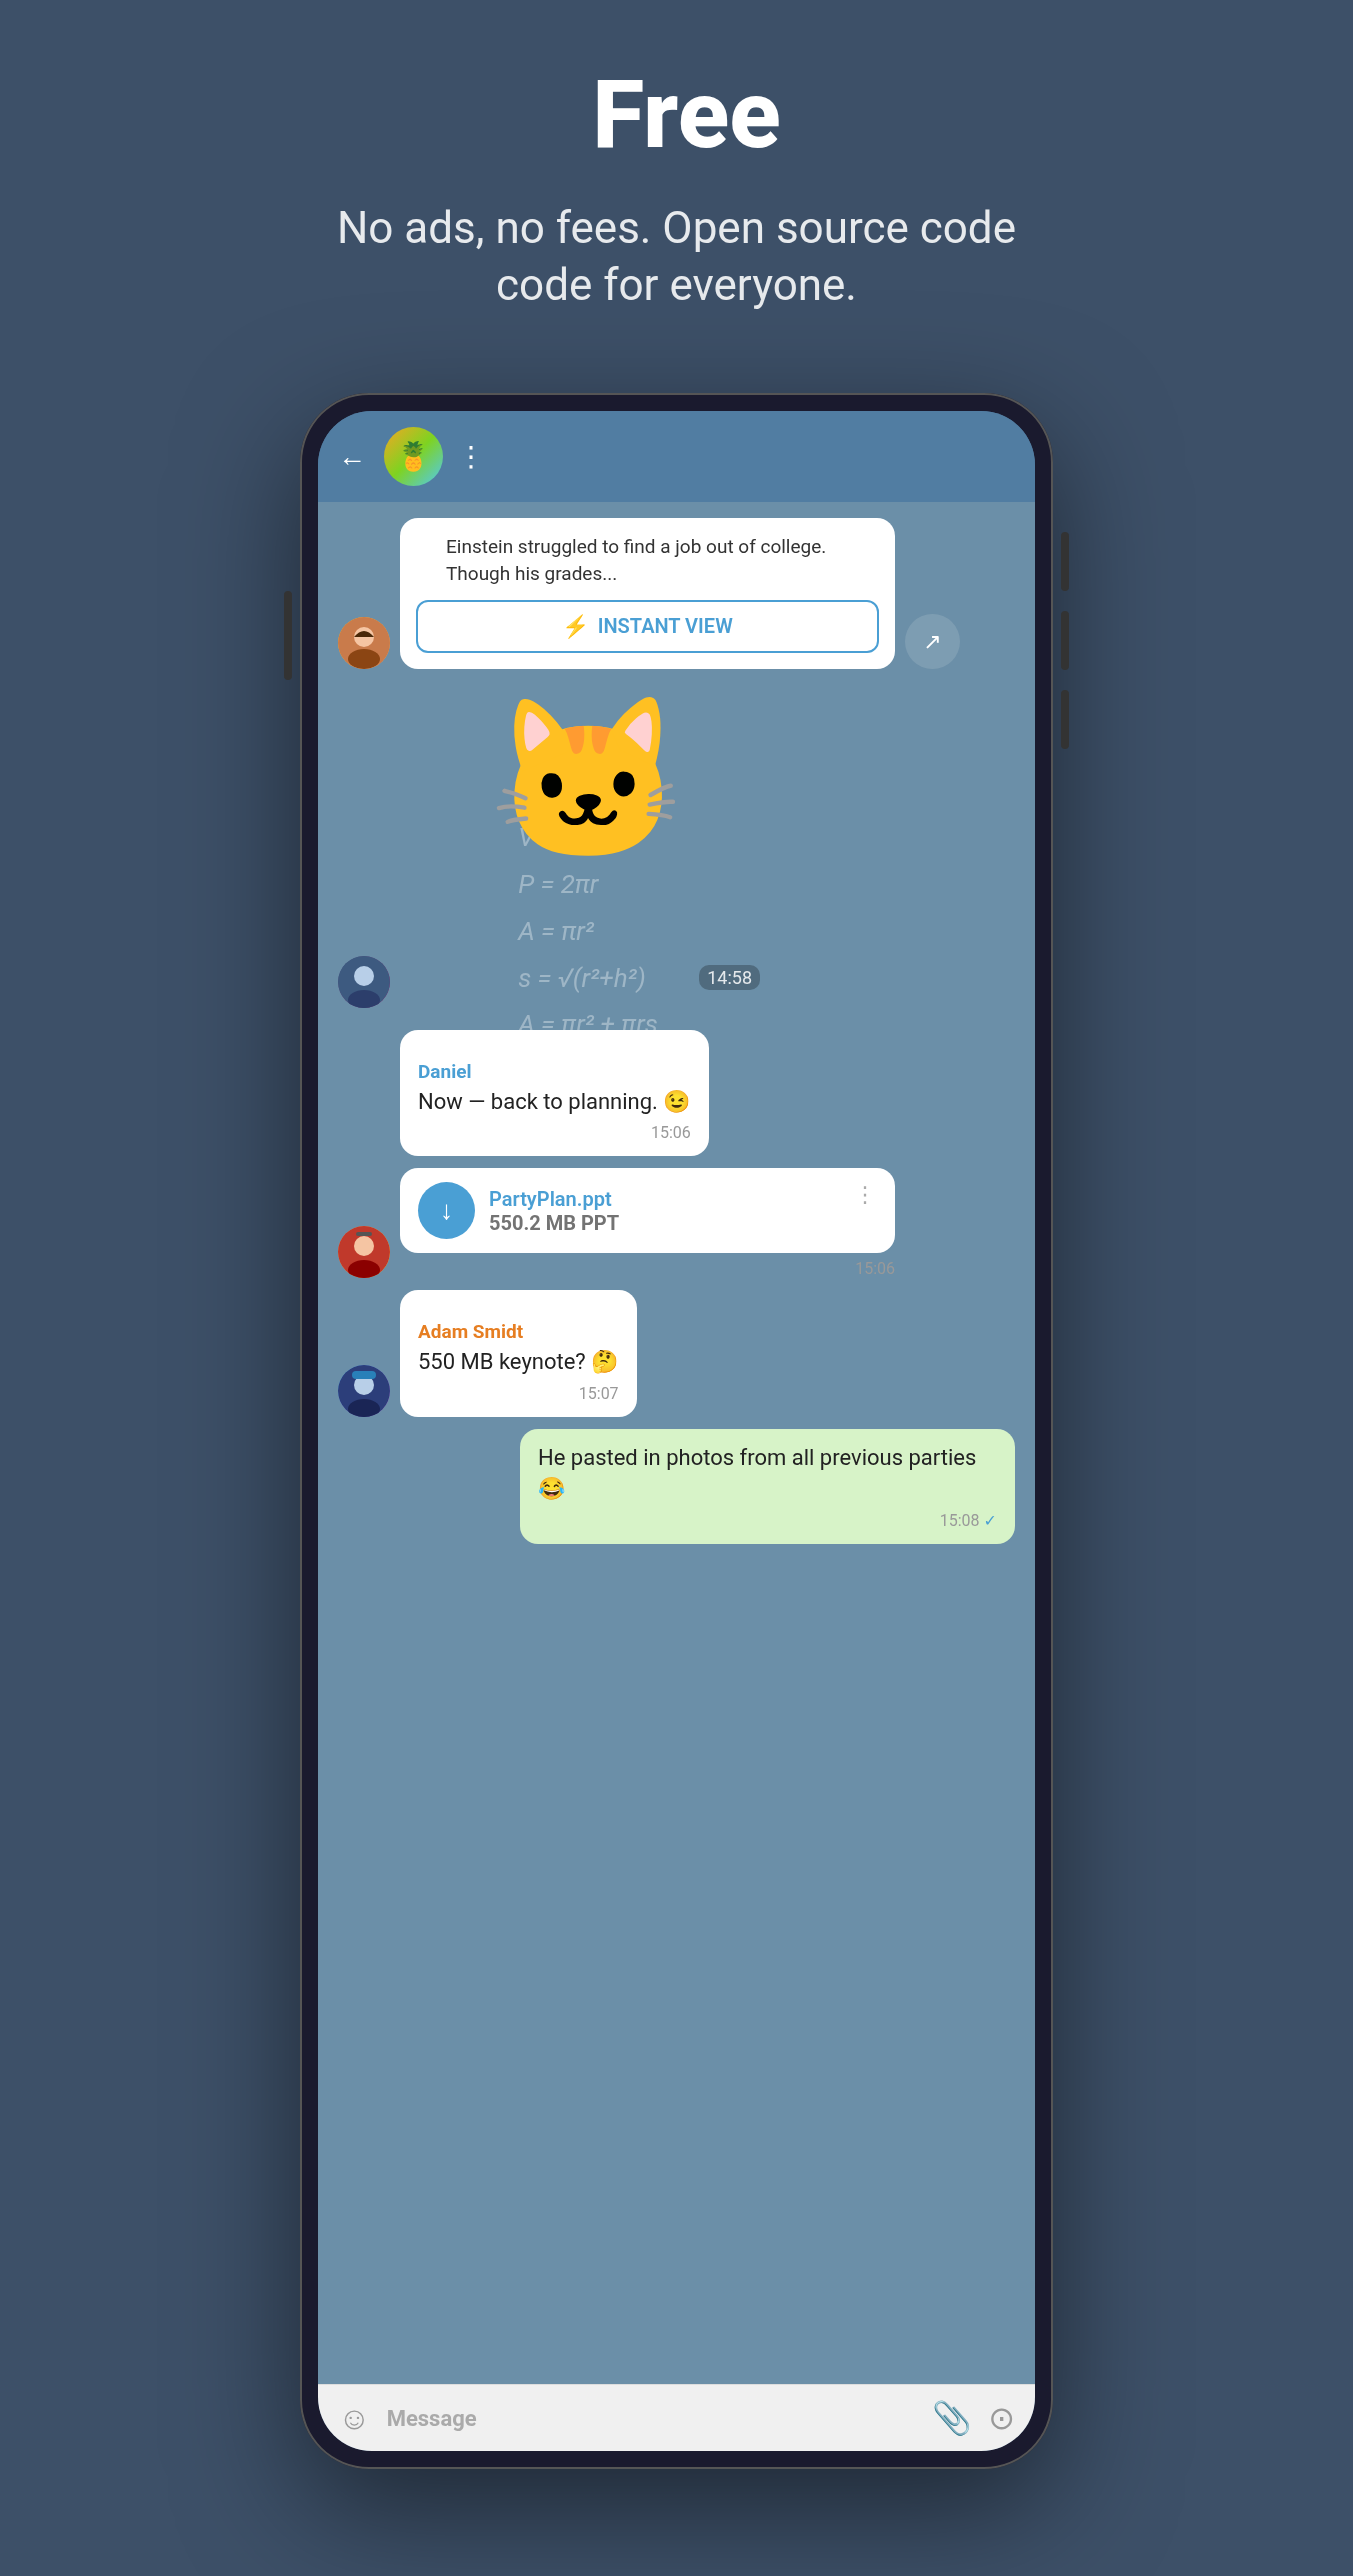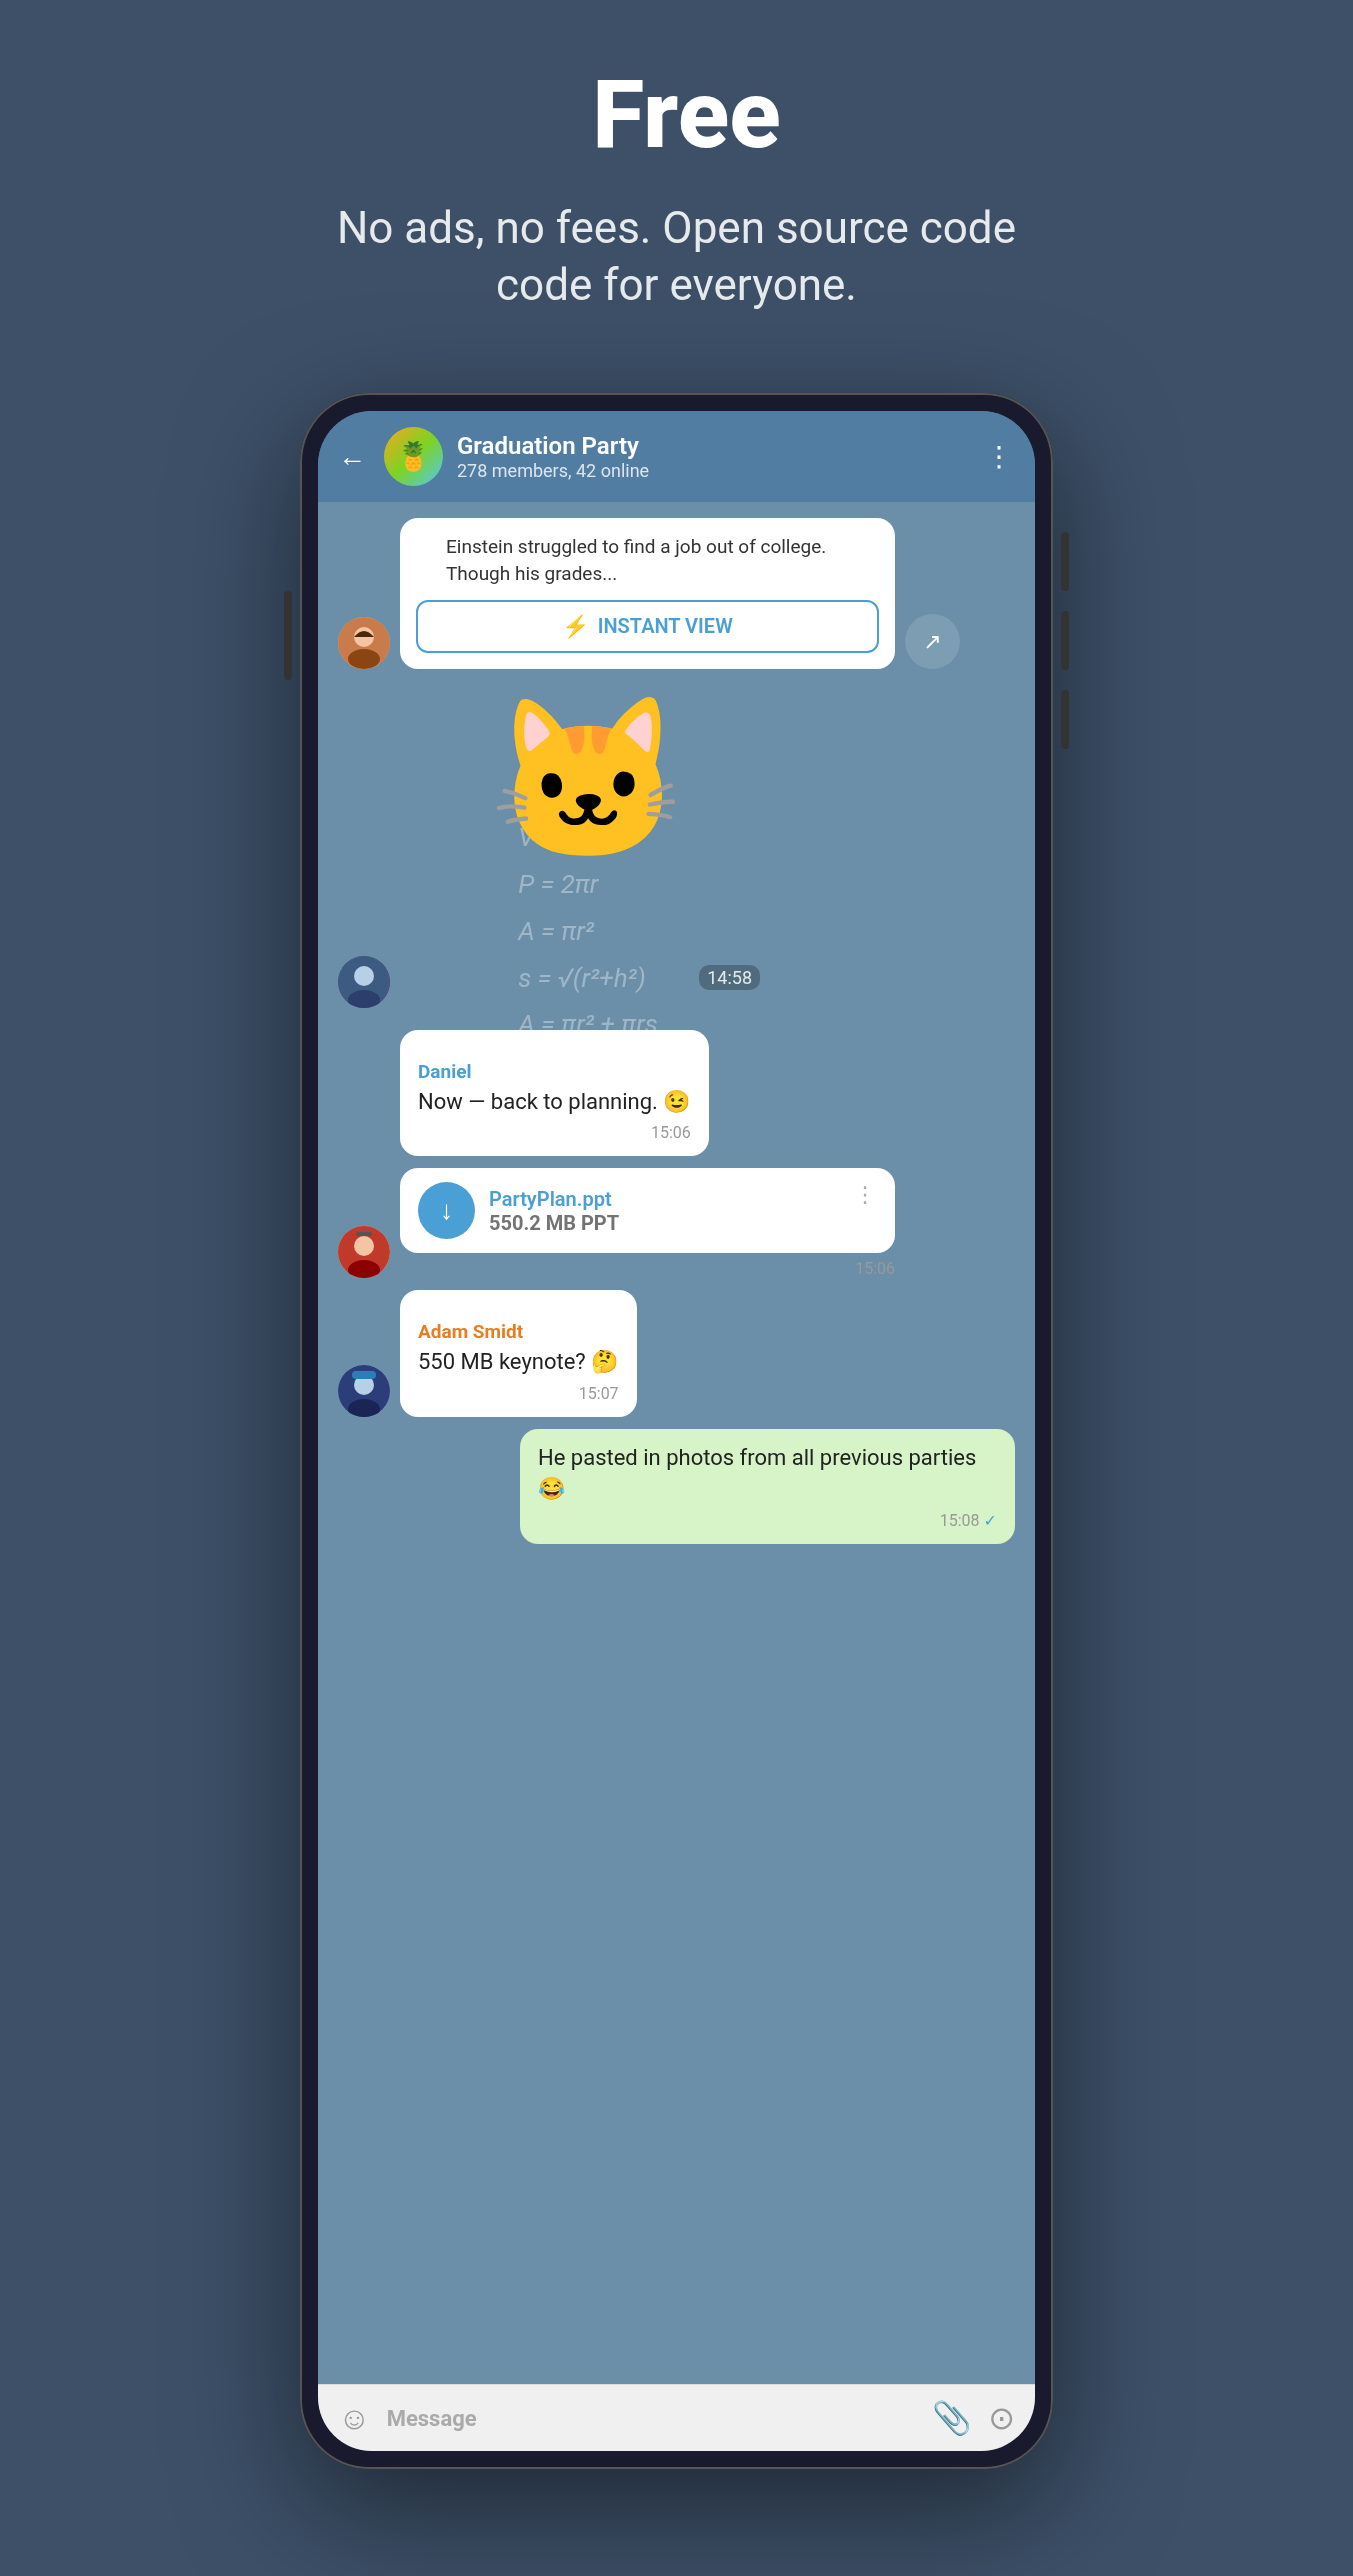--- a/index.html
+++ b/index.html
@@ -346,24 +346,20 @@
     <div class="side-btn"></div>
     <div class="vol-btn top"></div>
     <div class="vol-btn mid"></div>
     <div class="vol-btn bot"></div>
 
     <div class="phone-screen">
 
       <div class="chat-header">
         <span class="back-arrow">←</span>
         <div class="chat-avatar">🍍</div>
-        <div class="chat-info">
-          <div class="chat-name">Graduation Party</div>
-          <div class="chat-members">278 members, 42 online</div>
-        </div>
         <span class="header-menu">⋮</span>
       </div>
 
       <div class="chat-body">
 
         <div class="message-row left">
           <div class="user-avatar" style="background: linear-gradient(135deg, #f5a623, #e8915a);">
 
             <svg width="52" height="52" viewBox="0 0 52 52">
               <circle cx="26" cy="26" r="26" fill="#c97b4b"></circle>

